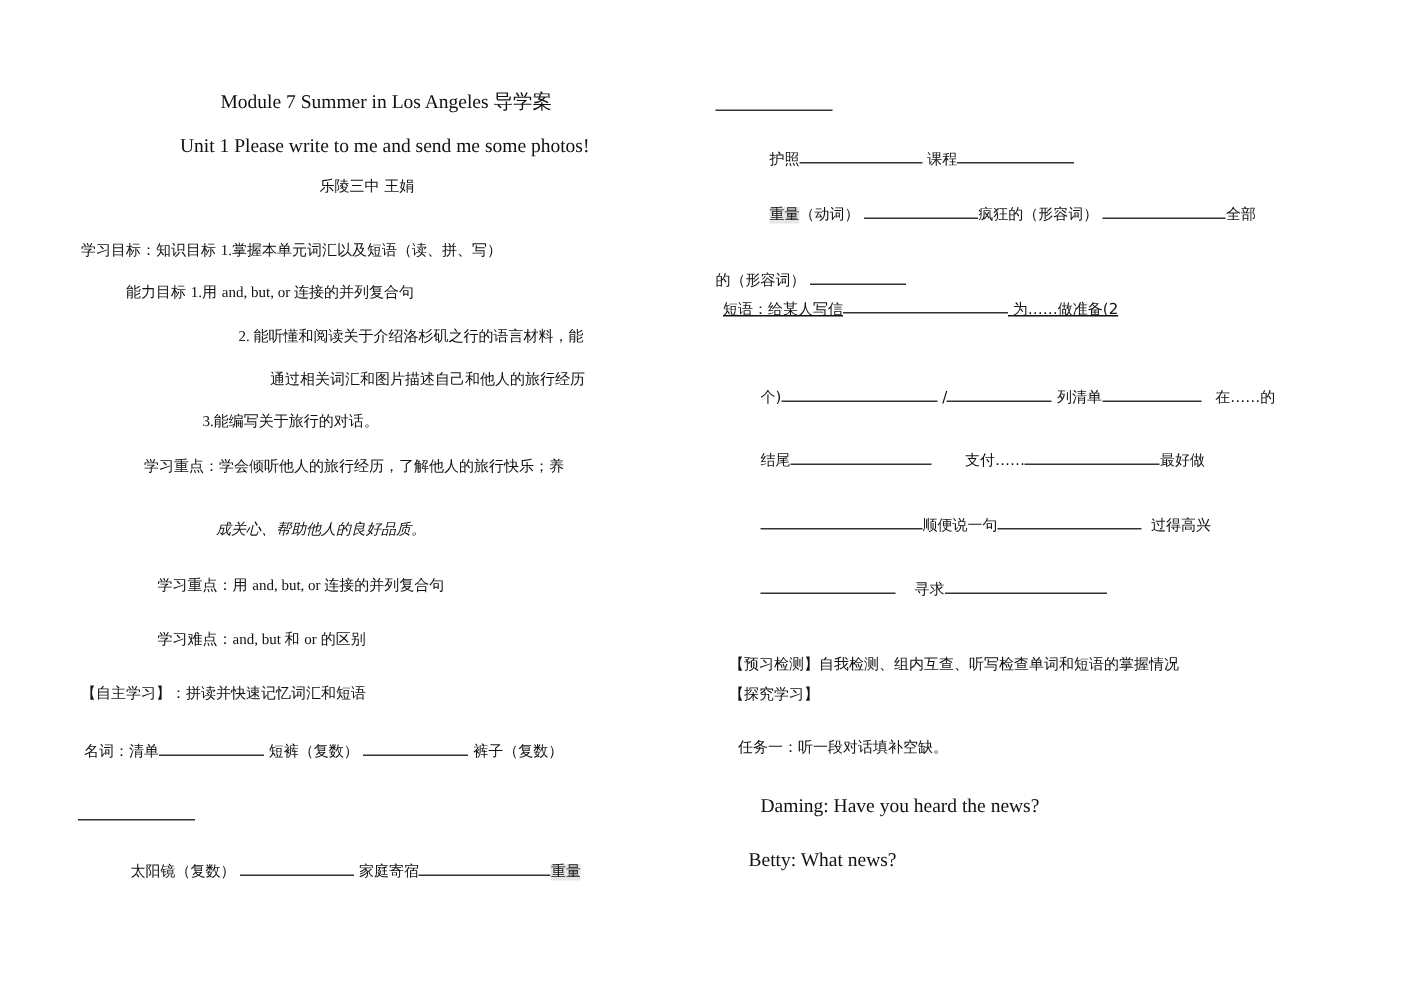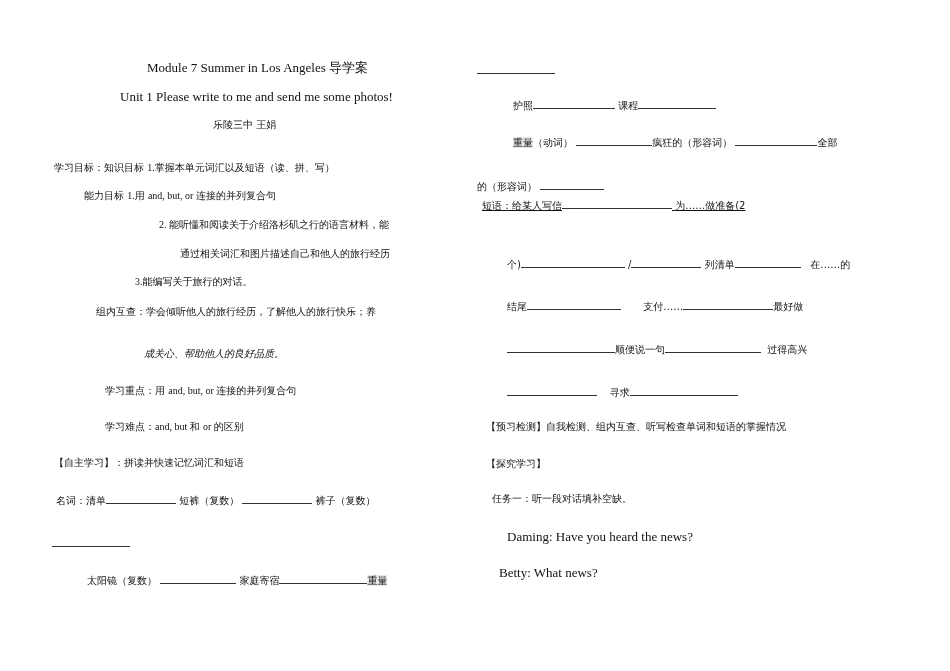--- a/index.html
+++ b/index.html
@@ -39,21 +39,21 @@
 <div class="line" style="left:84px; top:188px;">
   <span>能力目标 </span><span class="en">1.</span><span>用 </span><span class="en">and, but, or </span><span>连接的并列复合句</span>
 </div>
 <div class="line" style="left:159px; top:217px;">
   <span class="en">2. </span><span>能听懂和阅读关于介绍洛杉矶之行的语言材料，能</span>
 </div>
 <div class="line" style="left:180px; top:246px;">通过相关词汇和图片描述自己和他人的旅行经历</div>
 <div class="line" style="left:135px; top:274px;">
   <span class="en">3.</span><span>能编写关于旅行的对话。</span>
 </div>
-<div class="line" style="left:96px; top:304px;">组内互查：学会倾听他人的旅行经历，了解他人的旅行快乐；养</div>
+<div class="line" style="left:96px; top:304px;">学习重点：学会倾听他人的旅行经历，了解他人的旅行快乐；养</div>
 <div class="line" style="left:144px; top:346px;font-style:italic;">成关心、帮助他人的良好品质。</div>
 
 <div class="line" style="left:105px; top:383px;">
   <span>学习重点：</span><span>用 </span><span class="en">and, but, or </span><span>连接的并列复合句</span>
 </div>
 <div class="line" style="left:105px; top:419px;text-align:right;">
   <span>学习难点：</span><span class="en">and, but </span><span>和 </span><span class="en">or </span><span>的区别</span>
 </div>
 
 <div class="line" style="left:54px; top:455px;">【自主学习】：拼读并快速记忆词汇和短语</div>
@@ -106,17 +106,17 @@
 </div>
 <div class="line" style="left:507px; top:340px;">
   <span class="blank" style="width:108px;"></span><span>顺便说一句</span><span class="blank" style="width:96px;"></span>
   &nbsp;<span>过得高兴</span>
 </div>
 <div class="line" style="left:507px; top:383px;">
   <span class="blank" style="width:90px;"></span>
   &nbsp;&nbsp;&nbsp;<span>寻求</span><span class="blank" style="width:108px;"></span>
 </div>
 
-<div class="line" style="left:486px; top:419px;text-align:right;">【预习检测】自我检测、组内互查、听写检查单词和短语的掌握情况</div>
+<div class="line" style="left:486px; top:436px;text-align:right;">【预习检测】自我检测、组内互查、听写检查单词和短语的掌握情况</div>
 <div class="line" style="left:486px; top:456px;">【探究学习】</div>
 <div class="line" style="left:492px; top:491px;text-align:right;">任务一：听一段对话填补空缺。</div>
 <div class="line serif" style="left:507px; top:529px;">Daming: Have you heard the news?</div>
 <div class="line serif" style="left:499px; top:565px;">Betty: What news?</div>
 
 </body></html>

